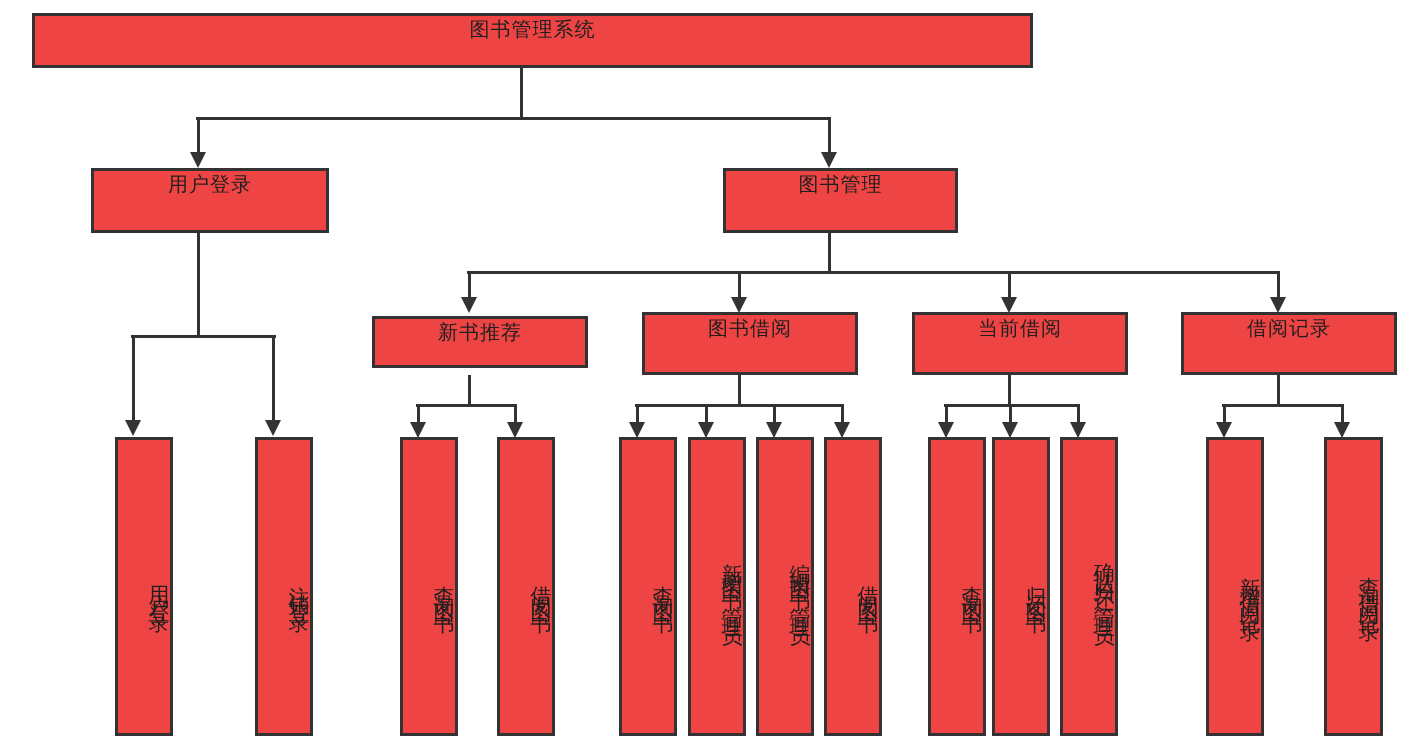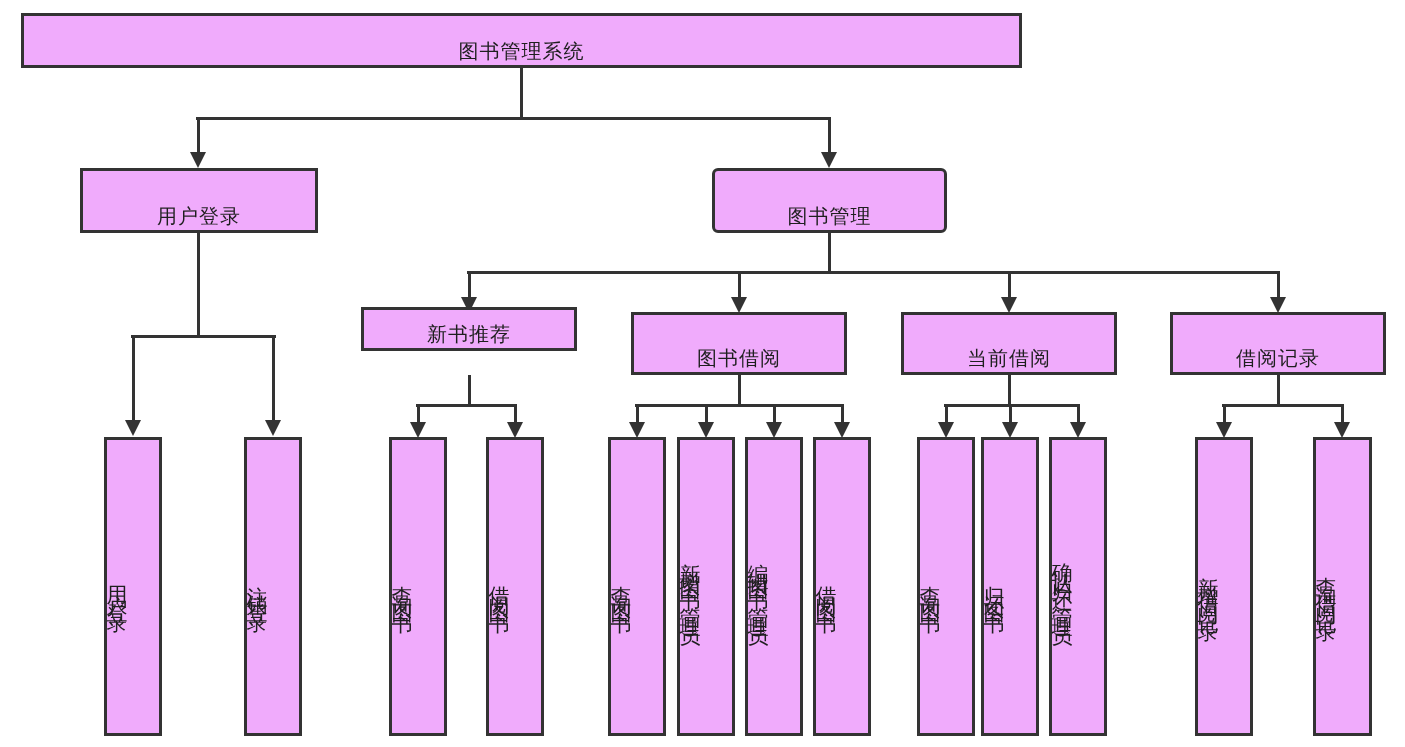--- a/index.html
+++ b/index.html
@@ -1,22 +1,22 @@
 <!DOCTYPE html>
 <html><head>
 <meta charset="utf-8">
 <style>
   html,body{margin:0;padding:0;background:#ffffff;}
   .diagram{
     position:relative;width:1405px;height:747px;background:#ffffff;
     font-family:"Liberation Sans",sans-serif;color:#1f1f1f;overflow:hidden;
   }
   .box{
-    position:absolute;border:3px solid #333333;background:#f0abfc;
-    display:flex;align-items:flex-end;justify-content:center;box-sizing:border-box;
+    position:absolute;border:3px solid #333333;background:#ef4444;
+    display:flex;align-items:flex-start;justify-content:center;box-sizing:border-box;margin-left:11px;
   }
   .hbox{font-size:20px;letter-spacing:1px;}
   .vbox{
     writing-mode:vertical-rl;text-orientation:mixed;
     font-size:21px;letter-spacing:9px;line-height:1;
   }
   .line{position:absolute;background:#333333;}
   .arrow{
     position:absolute;width:0;height:0;
     border-left:8px solid transparent;border-right:8px solid transparent;
@@ -39,21 +39,21 @@
   <div class="line" style="left:520px;top:68px;width:3px;height:52px;"></div>
   <div class="line" style="left:196px;top:117px;width:635px;height:3px;"></div>
   <div class="line" style="left:197px;top:120px;width:3px;height:33px;"></div>
   <div class="arrow" style="left:190px;top:152px;"></div>
   <div class="line" style="left:828px;top:120px;width:3px;height:33px;"></div>
   <div class="arrow" style="left:821px;top:152px;"></div>
 
   <div class="box hbox" style="left:80px;top:168px;width:238px;height:65px;">
     <span>用户登录</span>
   </div>
-  <div class="box hbox" style="left:712px;top:168px;width:235px;height:65px;border-radius:6px;">
+  <div class="box hbox" style="left:712px;top:168px;width:235px;height:65px;">
     <span>图书管理</span>
   </div>
 
   <div class="line" style="left:197px;top:233px;width:3px;height:105px;"></div>
   <div class="line" style="left:131px;top:335px;width:145px;height:3px;"></div>
   <div class="line" style="left:132px;top:335px;width:3px;height:86px;"></div>
   <div class="arrow" style="left:125px;top:420px;"></div>
   <div class="line" style="left:272px;top:335px;width:3px;height:86px;"></div>
   <div class="arrow" style="left:265px;top:420px;"></div>
 
@@ -61,21 +61,21 @@
   <div class="line" style="left:467px;top:271px;width:813px;height:3px;"></div>
   <div class="line" style="left:468px;top:274px;width:3px;height:24px;"></div>
   <div class="arrow" style="left:461px;top:297px;"></div>
   <div class="line" style="left:738px;top:274px;width:3px;height:24px;"></div>
   <div class="arrow" style="left:731px;top:297px;"></div>
   <div class="line" style="left:1008px;top:274px;width:3px;height:24px;"></div>
   <div class="arrow" style="left:1001px;top:297px;"></div>
   <div class="line" style="left:1277px;top:274px;width:3px;height:24px;"></div>
   <div class="arrow" style="left:1270px;top:297px;"></div>
 
-  <div class="box hbox" style="left:361px;top:307px;width:216px;height:44px;">
+  <div class="box hbox" style="left:361px;top:316px;width:216px;height:52px;">
     <span>新书推荐</span>
   </div>
   <div class="box hbox" style="left:901px;top:312px;width:216px;height:63px;">
     <span>当前借阅</span>
   </div>
   <div class="box hbox" style="left:631px;top:312px;width:216px;height:63px;">
     <span>图书借阅</span>
   </div>
   <div class="box hbox" style="left:1170px;top:312px;width:216px;height:63px;">
     <span>借阅记录</span>

